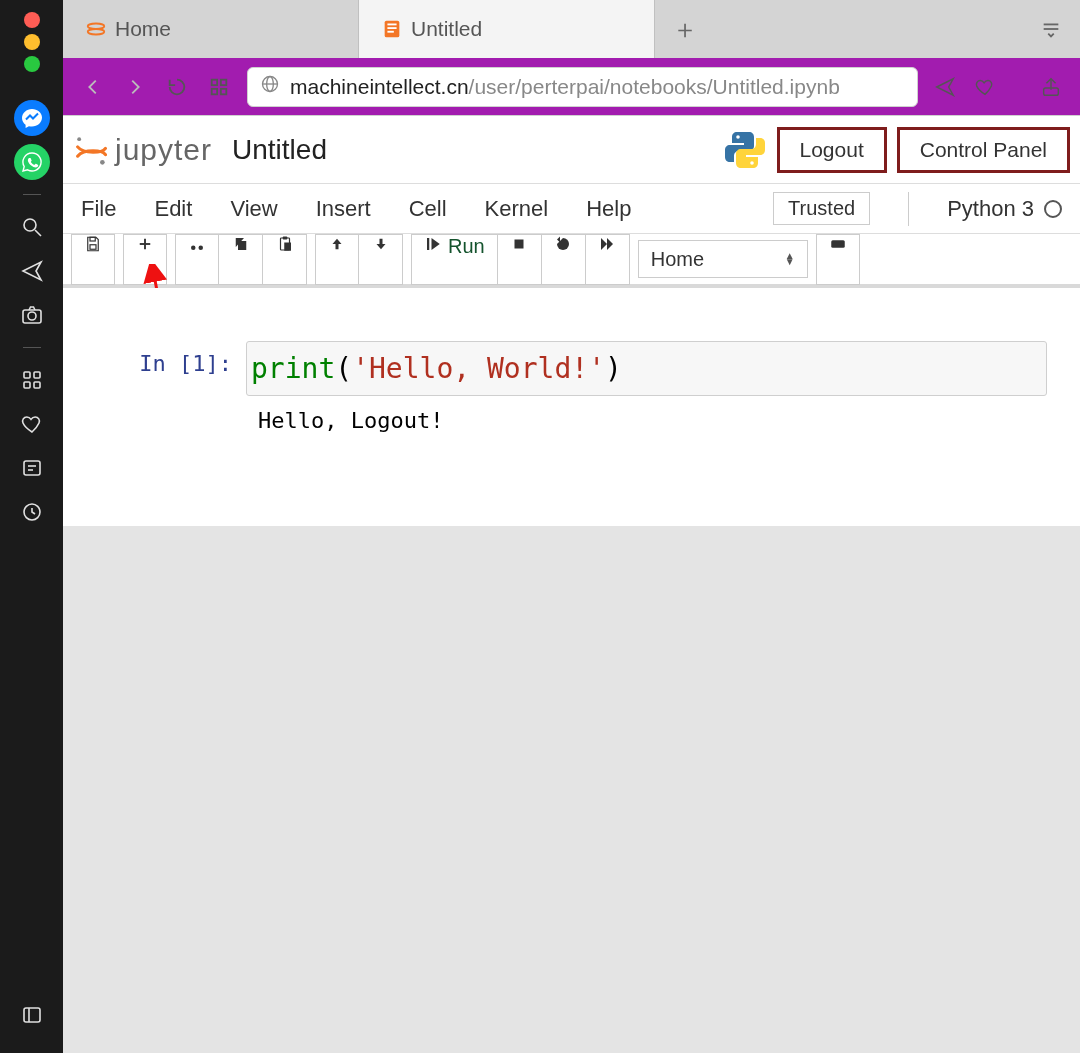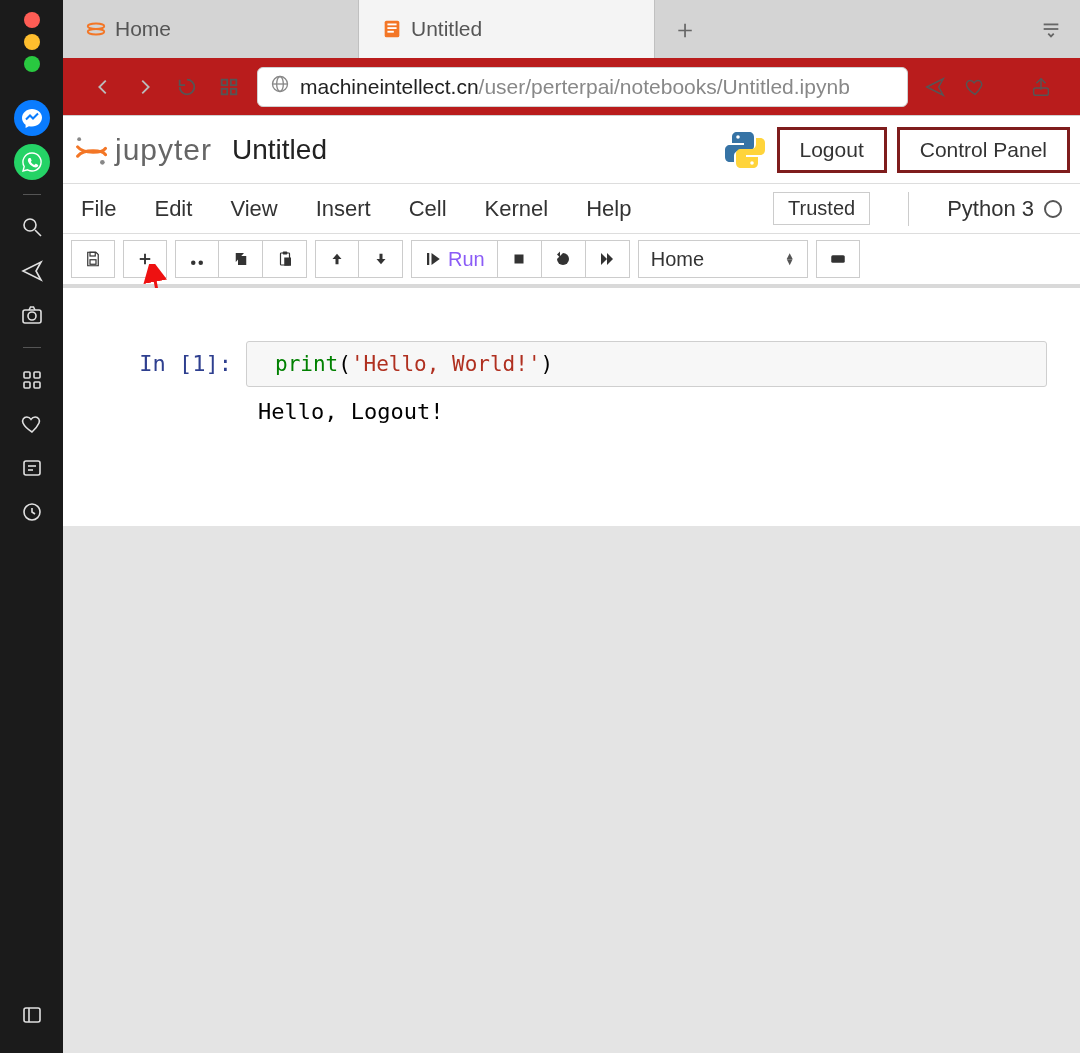--- a/index.html
+++ b/index.html
@@ -51,22 +51,22 @@
   border-right:1px solid #c0c0c0;
 }
 .tab.active{background:#f4f4f4;}
 .tab-icon{width:22px;height:22px; display:inline-flex;align-items:center;justify-content:center;}
 .tab-add{width:60px;display:flex;align-items:center;justify-content:center;font-size:26px;color:#666;}
 .tab-spacer{flex:1;}
 .tab-menu{width:58px;display:flex;align-items:center;justify-content:center;color:#666;}
 
 
 .addr-row{
-  height:58px; background:#b91c1c;
-  display:flex; align-items:center; gap:14px; padding:0 26px;
+  height:58px; background:#a21caf;
+  display:flex; align-items:center; gap:14px; padding:0 16px;
   border-bottom:1px solid #d0d0d0;
 }
 .nav-btn{width:28px;height:28px;display:flex;align-items:center;justify-content:center;color:#777;}
 .nav-btn svg{width:22px;height:22px;stroke:#555;fill:none;stroke-width:2;}
 .nav-btn.disabled svg{stroke:#bbb;}
 .url-box{
   flex:1; height:40px; background:#fff; border:1px solid #d0d0d0; border-radius:6px;
   display:flex; align-items:center; padding:0 12px; gap:10px;
   font-size:21px; color:#888;
 }
@@ -103,22 +103,22 @@
 .kernel-circle{width:18px;height:18px;border:2px solid #555;border-radius:50%;}
 
 
 .toolbar{
   height:54px;background:#fff;border-bottom:4px solid #d9d9d9;
   display:flex; align-items:center; padding:0 8px; gap:8px;
   position:relative;
 }
 .tbtn-group{display:flex;}
 .tbtn{
-  width:44px;height:38px;border:1px solid #ccc;background:#fff;
-  display:flex;align-items:center;justify-content:center;font-size:18px;color:#8b5cf6;
+  width:44px;height:51px;border:1px solid #ccc;background:#fff;
+  display:flex;justify-content:center;font-size:18px;color:#14532d;
 }
 .tbtn + .tbtn{border-left:none;}
 .tbtn.run{width:auto;padding:0 12px;gap:6px;font-size:20px;}
 .tbtn svg{width:18px;height:18px;stroke:#333;fill:#333;stroke-width:0;}
 .celltype{
   width:170px;height:38px;border:1px solid #ccc;background:#fff;
   display:flex;align-items:center;justify-content:space-between;padding:0 12px;
   font-size:20px;color:#333;
 }
 .celltype .caret{display:flex;flex-direction:column;line-height:6px;font-size:10px;color:#555;}
@@ -129,21 +129,21 @@
 
 .notebook{flex:1;background:#fff;padding:48px 28px 0 28px;position:relative;}
 .notebook-bg-rest{position:absolute;left:0;right:0;top:238px;bottom:0;background:#e4e4e4;}
 .cell{display:flex;margin-bottom:6px;position:relative;}
 .prompt{
   width:150px;text-align:right;padding:10px 14px 0 0;
   font-family:Menlo,Consolas,monospace;font-size:22px;color:#2e3f8f;
 }
 .code-box{
   flex:1;border:1px solid #cfcfcf;background:#f7f7f7;border-radius:3px;
-  padding:10px 28px;font-family:Menlo,Consolas,monospace;font-size:21px;
+  padding:10px 4px;font-family:Menlo,Consolas,monospace;font-size:28px;
 }
 .code-box .kw{color:#008000;}
 .code-box .str{color:#b03020;}
 .output-row .prompt{visibility:hidden;}
 .output-text{
   flex:1;padding:6px 12px 20px 12px;
   font-family:Menlo,Consolas,monospace;font-size:22px;color:#000;
 }
 .cell-wrapper{border:1px solid transparent;padding:4px;border-radius:3px;}
 .cell-wrapper.selected{border:1px solid #b0b0b0;border-left:6px solid #2aa0f2;padding-left:0;}

